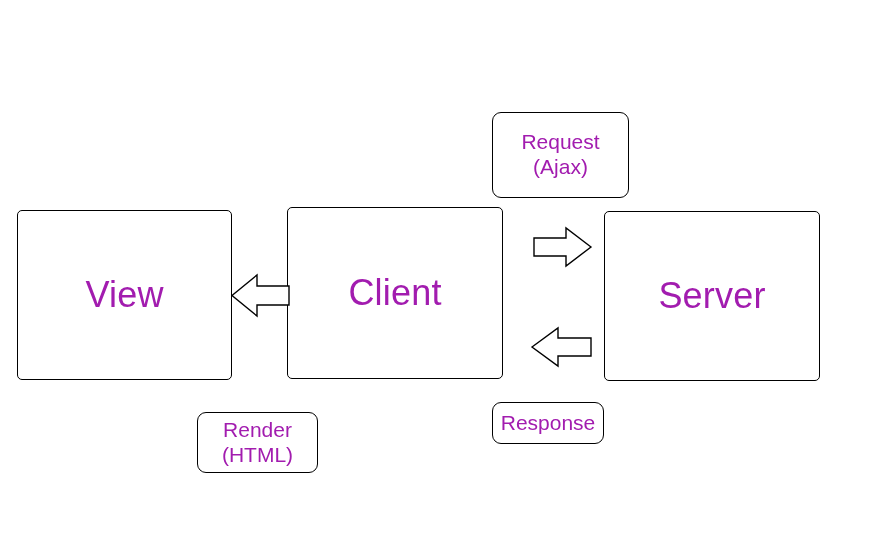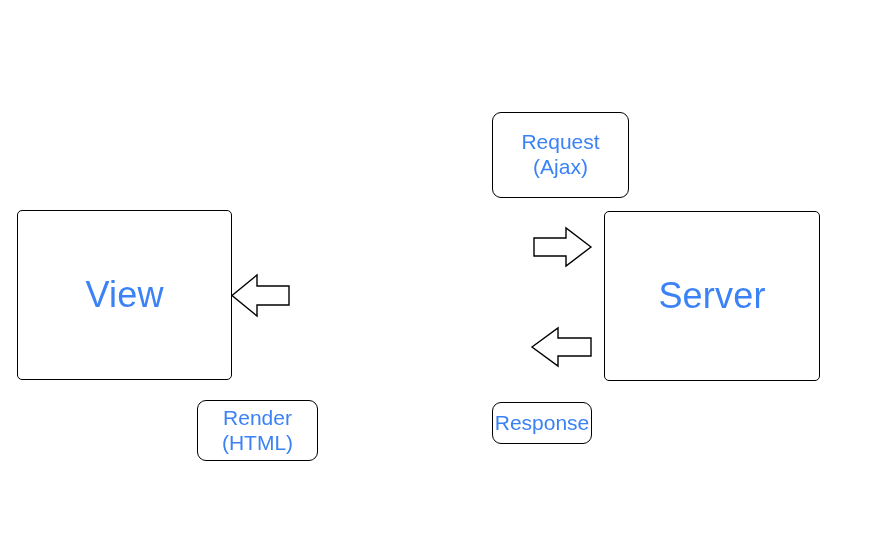--- a/index.html
+++ b/index.html
@@ -19,39 +19,39 @@
   }
   .node {
     position: absolute;
     box-sizing: border-box;
     border: 1.6px solid #000000;
     background: #ffffff;
     display: flex;
     align-items: center;
     justify-content: center;
     text-align: center;
-    color: #3b82f6;
+    color: #a21caf;
     line-height: 1.18;
     white-space: pre-line;
   }
   .node-main {
     border-radius: 5px;
     font-size: 36px;
     letter-spacing: 0.2px;
   }
   .node-label {
     border-radius: 9px;
     font-size: 21px;
   }
   #node-view    { left: 17px;  top: 210px; width: 215px; height: 170px; }
   #node-client  { left: 287px; top: 207px; width: 216px; height: 172px; }
   #node-server  { left: 604px; top: 211px; width: 216px; height: 170px; }
   #node-request { left: 492px; top: 112px; width: 137px; height: 86px; }
-  #node-render  { left: 197px; top: 400px; width: 121px; height: 61px; }
-  #node-response{ left: 492px; top: 402px; width: 100px; height: 42px; }
+  #node-render  { left: 197px; top: 412px; width: 121px; height: 61px; }
+  #node-response{ left: 492px; top: 402px; width: 112px; height: 42px; }
 
   .arrow {
     position: absolute;
   }
   .arrow svg {
     display: block;
     overflow: visible;
   }
   .arrow polygon {
     fill: #ffffff;
@@ -63,20 +63,21 @@
   #arrow-request { left: 534px; top: 227px; width: 57px;  height: 40px; }
   #arrow-response{ left: 532px; top: 327px; width: 59px;  height: 40px; }
 </style>
 </head>
 <body>
 
 <div id="canvas">
 
   <div class="node node-main" id="node-view">View</div>
 
+  <div class="node node-main" id="node-client">Client</div>
 
   <div class="node node-main" id="node-server">Server</div>
 
   <div class="node node-label" id="node-request">Request
 (Ajax)</div>
 
   <div class="node node-label" id="node-render">Render
 (HTML)</div>
 
   <div class="node node-label" id="node-response">Response</div>

